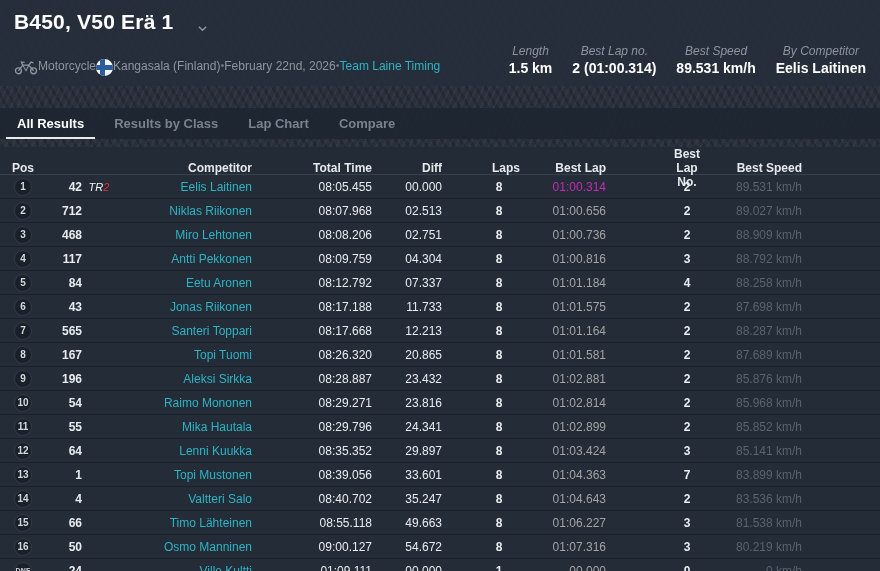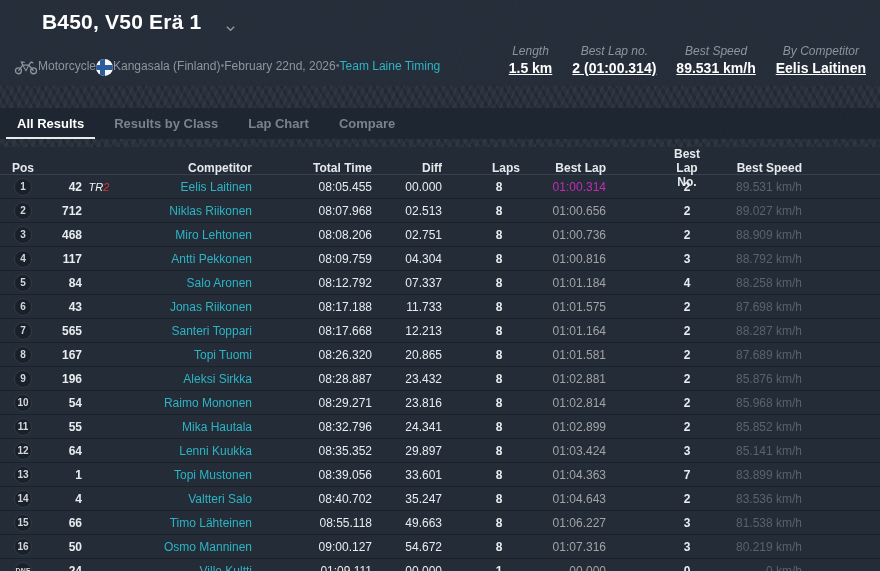--- a/index.html
+++ b/index.html
@@ -14,41 +14,41 @@
     font-family:"Liberation Sans","DejaVu Sans",sans-serif;
     background-color:var(--bg);
     background-image:
       repeating-linear-gradient(115deg, rgba(255,255,255,.035) 0 2px, transparent 2px 6px),
       repeating-linear-gradient(240deg, rgba(0,0,0,.16) 0 3px, transparent 3px 8px);
     color:var(--text);
   }
   
   .header{background:rgba(38,46,58,.94);padding:10px 14px 12px;height:86px;}
   .header-top{display:flex;justify-content:space-between;align-items:flex-start;}
-  .title-wrap{display:flex;align-items:flex-end;gap:24px;margin-left:28px;}
+  .title-wrap{display:flex;align-items:flex-end;gap:24px;}
   .page-title{margin:0;font-size:21px;font-weight:bold;color:#fff;letter-spacing:.2px;}
   .chev{display:inline-block;width:11px;height:11px;margin-top:4px;cursor:pointer;}
   .chev svg{display:block;}
   .badge{
     background:var(--prov-bg,#574a20);color:var(--prov-fg,#e9c43c);
     font-size:11px;font-weight:bold;letter-spacing:.4px;
     padding:4px 11px;border-radius:11px;white-space:nowrap;
   }
   .header-bottom{display:flex;justify-content:space-between;align-items:flex-end;margin-top:10px;}
   .meta{display:flex;align-items:flex-start;font-size:12px;color:var(--muted);white-space:nowrap;}
   .meta .dot{color:#6d757f;font-size:11px;}
   .meta a{color:var(--accent,#2db4c4);text-decoration:none;cursor:pointer;}
   .moto-icon svg{display:block;}
   .flag{width:17px;height:17px;border-radius:50%;background:#f4f6f8;position:relative;overflow:hidden;flex:0 0 auto;}
   .flag .h{position:absolute;left:0;right:0;top:6px;height:5px;background:#2b5d9e;}
   .flag .v{position:absolute;top:0;bottom:0;left:4px;width:5px;background:#2b5d9e;}
   .stats{display:flex;gap:20px;align-items:flex-end;}
   .stat{text-align:center;}
   .stat .lbl{font-size:12px;color:var(--muted);margin-bottom:2px;white-space:nowrap;font-style:italic;}
-  .stat .val{font-size:14px;font-weight:bold;color:#fff;white-space:nowrap;text-decoration:underline;}
+  .stat .val{font-size:14px;font-weight:bold;color:#fff;white-space:nowrap;}
   
   .tabs{
     margin-top:22px;background:rgba(30,38,49,.95);height:31px;
     display:flex;align-items:stretch;padding:0 2px;
   }
   .tab{
     display:flex;align-items:center;padding:0 15px;font-size:13px;font-weight:bold;
     color:#79828d;cursor:pointer;position:relative;white-space:nowrap;
   }
   .tab.active{color:#fff;}
@@ -232,21 +232,21 @@
     <div class="blno c-center pad-blno">3</div>
     <div class="speed c-right">88.792 km/h</div>
   </div>
 
   <div class="row grid">
     <div>
         <span class="pos-badge">5</span>
       </div>
     <div class="num c-right">84</div>
     <div class="teamlogo"><span class="t1"></span><span class="t2"></span></div>
-    <div class="c-left"><a class="name">Salo Aronen</a></div>
+    <div class="c-left"><a class="name">Eetu Aronen</a></div>
     <div class="time c-right">08:12.792</div>
     <div class="time c-right">07.337</div>
     <div class="laps c-center pad-laps">8</div>
     <div class="bestlap c-right">01:01.184</div>
     <div class="blno c-center pad-blno">4</div>
     <div class="speed c-right">88.258 km/h</div>
   </div>
 
   <div class="row grid">
     <div>
@@ -323,21 +323,21 @@
     <div class="speed c-right">85.968 km/h</div>
   </div>
 
   <div class="row grid">
     <div>
         <span class="pos-badge">11</span>
       </div>
     <div class="num c-right">55</div>
     <div class="teamlogo"><span class="t1"></span><span class="t2"></span></div>
     <div class="c-left"><a class="name">Mika Hautala</a></div>
-    <div class="time c-right">08:32.796</div>
+    <div class="time c-right">08:29.796</div>
     <div class="time c-right">24.341</div>
     <div class="laps c-center pad-laps">8</div>
     <div class="bestlap c-right">01:02.899</div>
     <div class="blno c-center pad-blno">2</div>
     <div class="speed c-right">85.852 km/h</div>
   </div>
 
   <div class="row grid">
     <div>
         <span class="pos-badge">12</span>

